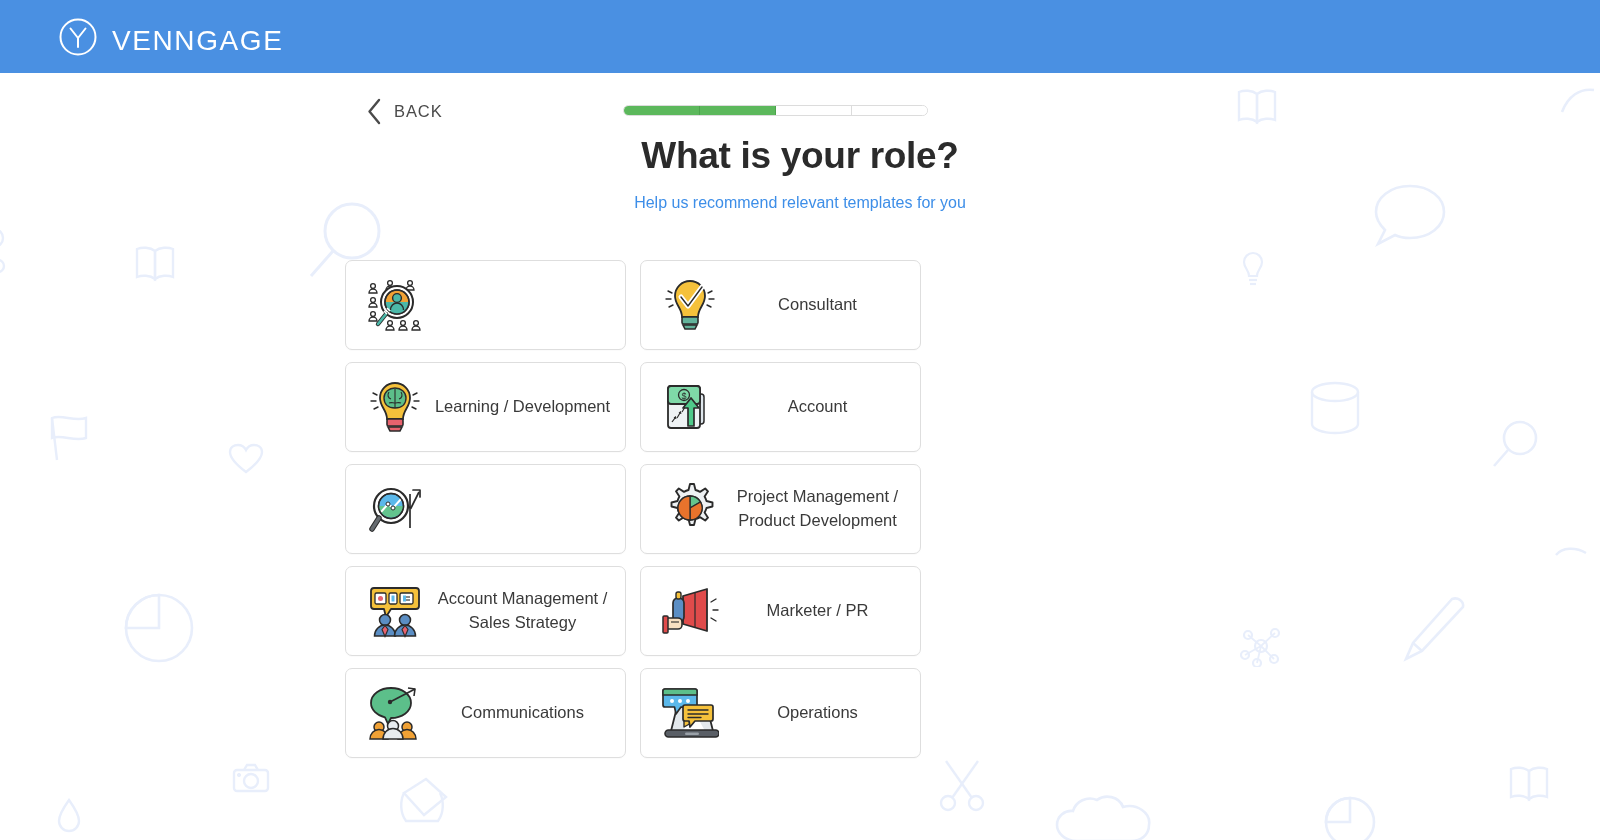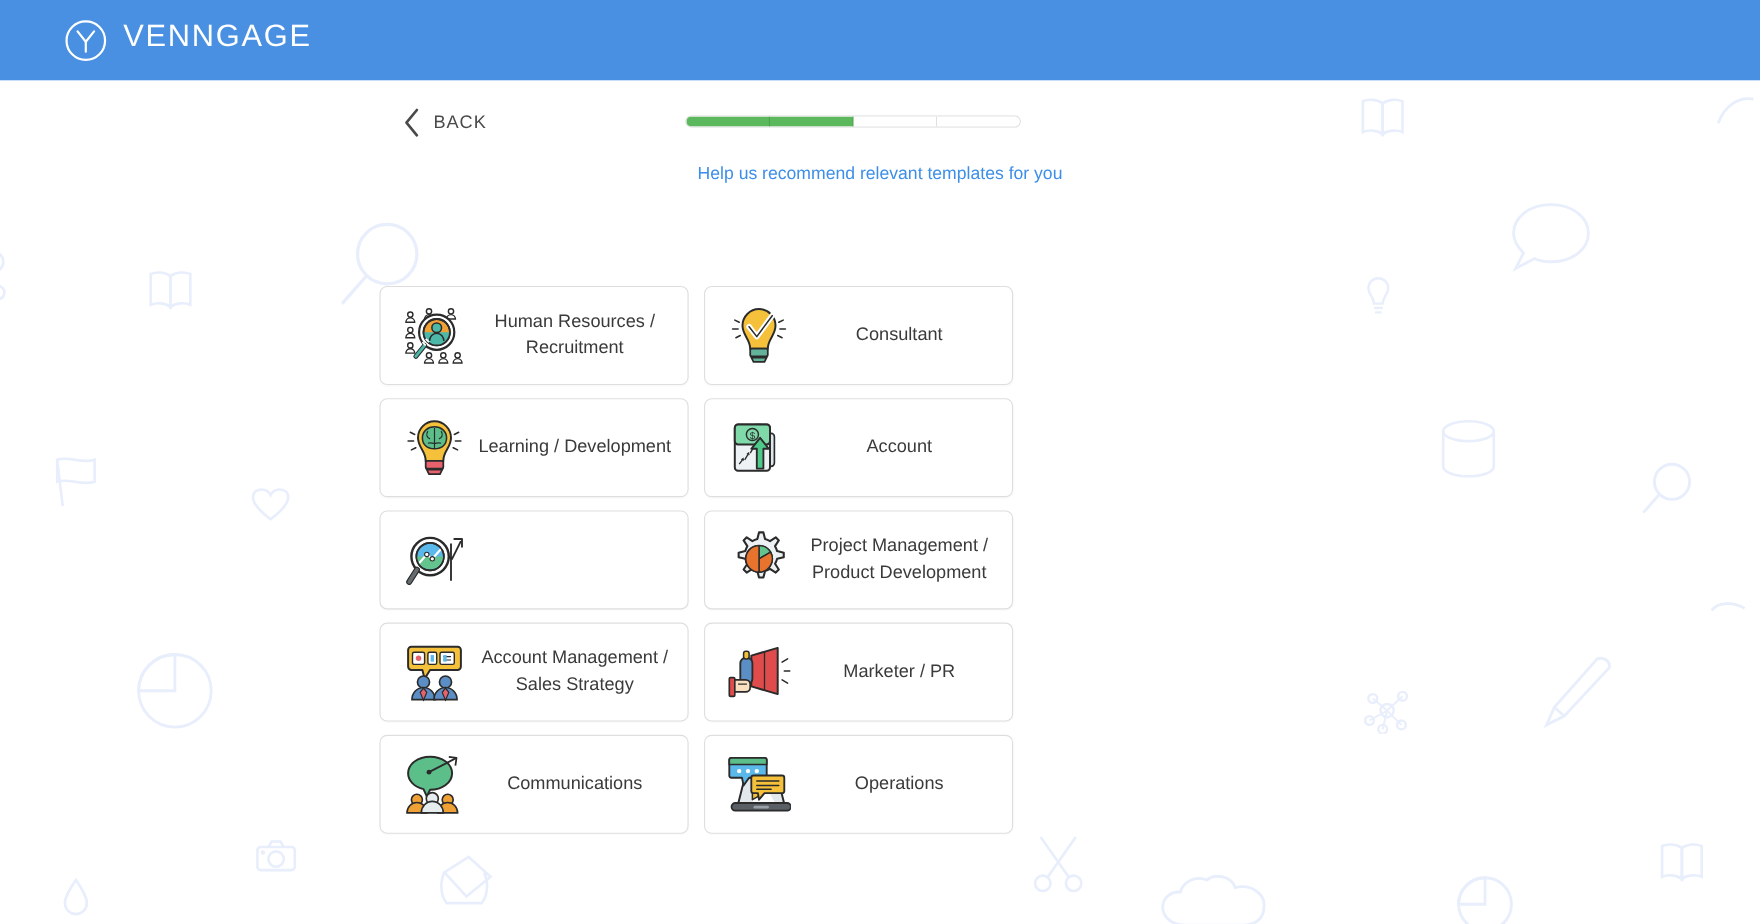--- a/index.html
+++ b/index.html
@@ -40,21 +40,21 @@
     top: 0; left: 0;
     width: 1600px;
     height: 73px;
     background: #4a90e2;
     display: flex;
     align-items: center;
     z-index: 5;
   }
   #logo-group {
     display: flex;
-    align-items: flex-start;
+    align-items: flex-end;
     margin-left: 58px;
     gap: 14px;
   }
   #logo-mark { display: block; }
   #logo-text {
     color: #ffffff;
     font-size: 28px;
     letter-spacing: 1.6px;
     font-weight: 400;
     font-family: "Liberation Sans", sans-serif;
@@ -315,20 +315,21 @@
 
     <div id="progress">
       <div class="prog-seg filled"></div>
       <div class="prog-seg filled"></div>
       <div class="prog-seg"></div>
       <div class="prog-seg"></div>
     </div>
   </div>
 
   <div id="title-block">
+    <h1 id="page-title">What is your role?</h1>
     <div id="page-subtitle">Help us recommend relevant templates for you</div>
   </div>
 
   <div id="role-grid">
 
     <div class="role-card">
       <span class="role-icon">
         <svg width="58" height="54" viewBox="0 0 58 54">
           <g stroke="#2b2b2b" stroke-width="1.3" fill="none">
             <circle cx="7" cy="8" r="2.4" fill="#fff"></circle>
@@ -352,21 +353,20 @@
           <circle cx="31" cy="24" r="12" fill="#f0a135" stroke="#2b2b2b" stroke-width="1.6"></circle>
           <path d="M31 24 m-12 0 a12 12 0 0 0 12 12 a12 12 0 0 0 12 -12 z" fill="#4bb8a9" stroke="none"></path>
           <circle cx="31" cy="20" r="4.4" fill="#4bb8a9" stroke="#2b2b2b" stroke-width="1.4"></circle>
           <path d="M24.5 32 a6.5 7 0 0 1 13 0" fill="#4bb8a9" stroke="#2b2b2b" stroke-width="1.4"></path>
           <circle cx="31" cy="24" r="12" fill="none" stroke="#2b2b2b" stroke-width="1.6"></circle>
           <line x1="20" y1="36" x2="12" y2="46" stroke="#2b2b2b" stroke-width="4.4" stroke-linecap="round"></line>
           <line x1="20" y1="36" x2="12" y2="46" stroke="#4bb8a9" stroke-width="2.6" stroke-linecap="round"></line>
           <path d="M18 33 l3 3 M21 30 l3 3" stroke="#ffffff" stroke-width="1.6"></path>
         </svg>
       </span>
-      <span class="role-label">Human Resources / Recruitment</span>
     </div>
 
     <div class="role-card">
       <span class="role-icon">
         <svg width="52" height="56" viewBox="0 0 52 56">
           <g stroke="#2b2b2b" stroke-width="1.4" stroke-linecap="round">
             <line x1="4" y1="14" x2="8" y2="16"></line>
               <line x1="2" y1="22" x2="7" y2="22"></line>
             <line x1="5" y1="30" x2="9" y2="28"></line>
             <line x1="48" y1="14" x2="44" y2="16"></line>

